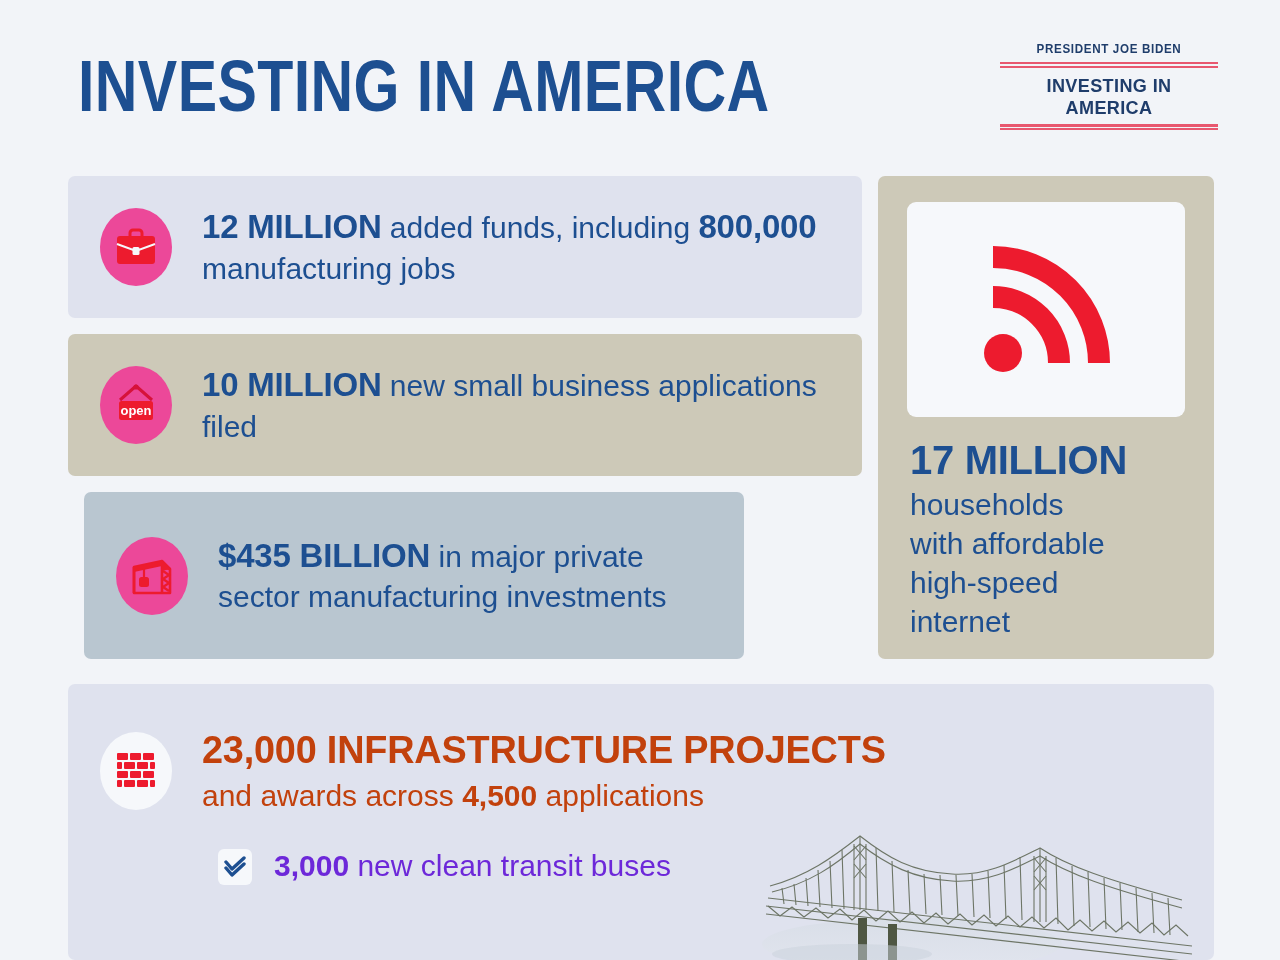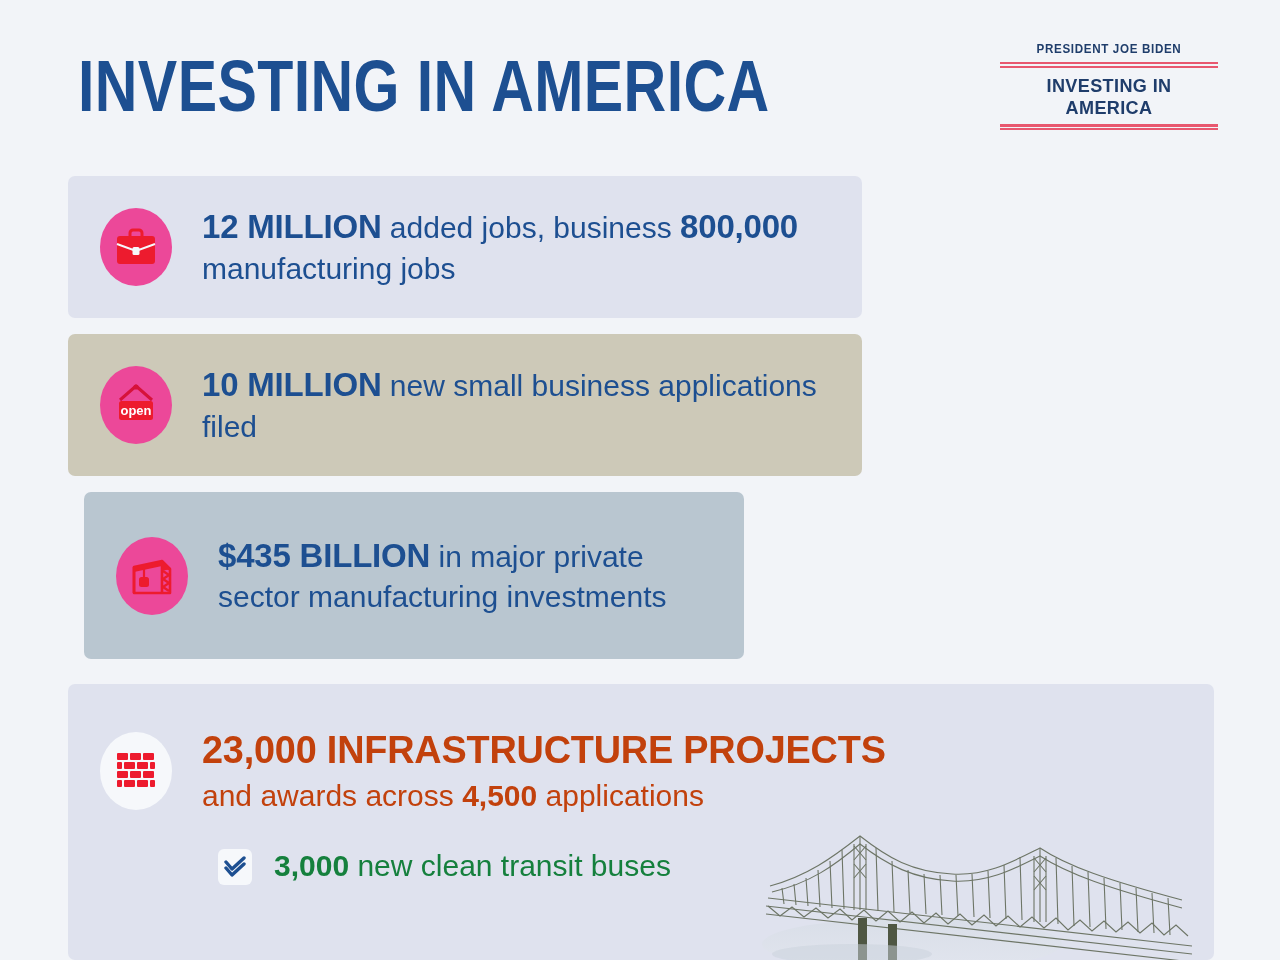--- a/index.html
+++ b/index.html
@@ -105,21 +105,21 @@
   }
   .infra-sub { font-size:30px; line-height:1.32; margin-top:5px; }
   .infra-sub b { font-weight:bold; }
 
   .bullet-row { display:flex; align-items:flex-start; margin:28px 0 0 150px; position:relative; z-index:2; }
   .bullet-mark {
     width:34px; height:36px; border-radius:6px; background:#f6f8fb;
     flex:0 0 auto; display:flex; align-items:center; justify-content:center;
     margin-top:6px;
   }
-  .bullet-copy { margin-left:22px; color:#15803d; font-size:30px; line-height:1.56; max-width:600px; }
+  .bullet-copy { margin-left:22px; color:#6d28d9; font-size:30px; line-height:1.56; max-width:600px; }
   .bullet-copy b { font-weight:bold; }
 
   .bridge { position:absolute; right:22px; bottom:-4px; width:430px; height:150px; z-index:1; }
 </style>
 </head>
 <body>
 
 <div class="page">
 
   <div class="masthead">
@@ -139,21 +139,21 @@
   <div class="card card-lav" id="card-jobs">
     <div class="icon-bubble">
       <svg width="46" height="42" viewBox="0 0 46 42">
         <path d="M17 10 V7 a3 3 0 0 1 3-3 h6 a3 3 0 0 1 3 3 v3" fill="none" stroke="#ed1b2e" stroke-width="3"></path>
         <rect x="4" y="10" width="38" height="28" rx="3" fill="#ed1b2e"></rect>
         <path d="M4 18 L23 25 L42 18" fill="none" stroke="#f6f8fb" stroke-width="2"></path>
         <rect x="19.5" y="21" width="7" height="8" rx="1.5" fill="#f6f8fb"></rect>
       </svg>
     </div>
     <div class="stat-text">
-      <b>12 MILLION</b><span> added jobs, business</span>
+      <b>12 MILLION</b><span> added funds, including</span>
       <b>800,000</b><span> manufacturing jobs</span>
     </div>
   </div>
 
   <div class="card card-tan" id="card-business">
     <div class="icon-bubble">
       <svg width="48" height="46" viewBox="0 0 48 46">
         <path d="M8 18 L24 4 L40 18" fill="none" stroke="#d6123a" stroke-width="3" stroke-linejoin="round"></path>
         <circle cx="24" cy="5" r="2.6" fill="#d6123a"></circle>
         <rect x="7" y="19" width="34" height="19" rx="2.5" fill="#ed1b2e"></rect>
@@ -180,20 +180,38 @@
         <rect x="11" y="24" width="10" height="10" rx="2.5" fill="#ed1b2e"></rect>
         <path d="M16 19 L16 24" stroke="#ed1b2e" stroke-width="2.2"></path>
         <path d="M16 19 L16 15" stroke="#ed1b2e" stroke-width="2.2"></path>
       </svg>
     </div>
     <div class="stat-text">
       <b>$435 BILLION</b><span> in major private sector manufacturing investments</span>
     </div>
   </div>
 
+  <div id="panel-internet">
+    <div class="wifi-box">
+      <svg width="150" height="150" viewBox="0 0 150 150">
+        <path d="M22 22 A106 106 0 0 1 128 128" fill="none" stroke="#ed1b2e" stroke-width="22"></path>
+        <path d="M22 62 A66 66 0 0 1 88 128" fill="none" stroke="#ed1b2e" stroke-width="22"></path>
+        <circle cx="32" cy="118" r="19" fill="#ed1b2e"></circle>
+      </svg>
+    </div>
+    <div class="panel-text">
+      <div class="panel-head">17 MILLION</div>
+      <div class="panel-body">
+        <div>households</div>
+        <div>with affordable</div>
+        <div>high-speed</div>
+        <div>internet</div>
+      </div>
+    </div>
+  </div>
 
   <div id="panel-infra">
 
     <div class="infra-top">
       <div class="infra-bubble">
         <svg width="42" height="42" viewBox="0 0 42 42">
           <g fill="#ed1b2e">
             <rect x="2" y="3" width="11" height="7" rx="1"></rect>
             <rect x="15" y="3" width="11" height="7" rx="1"></rect>
             <rect x="28" y="3" width="11" height="7" rx="1"></rect>

